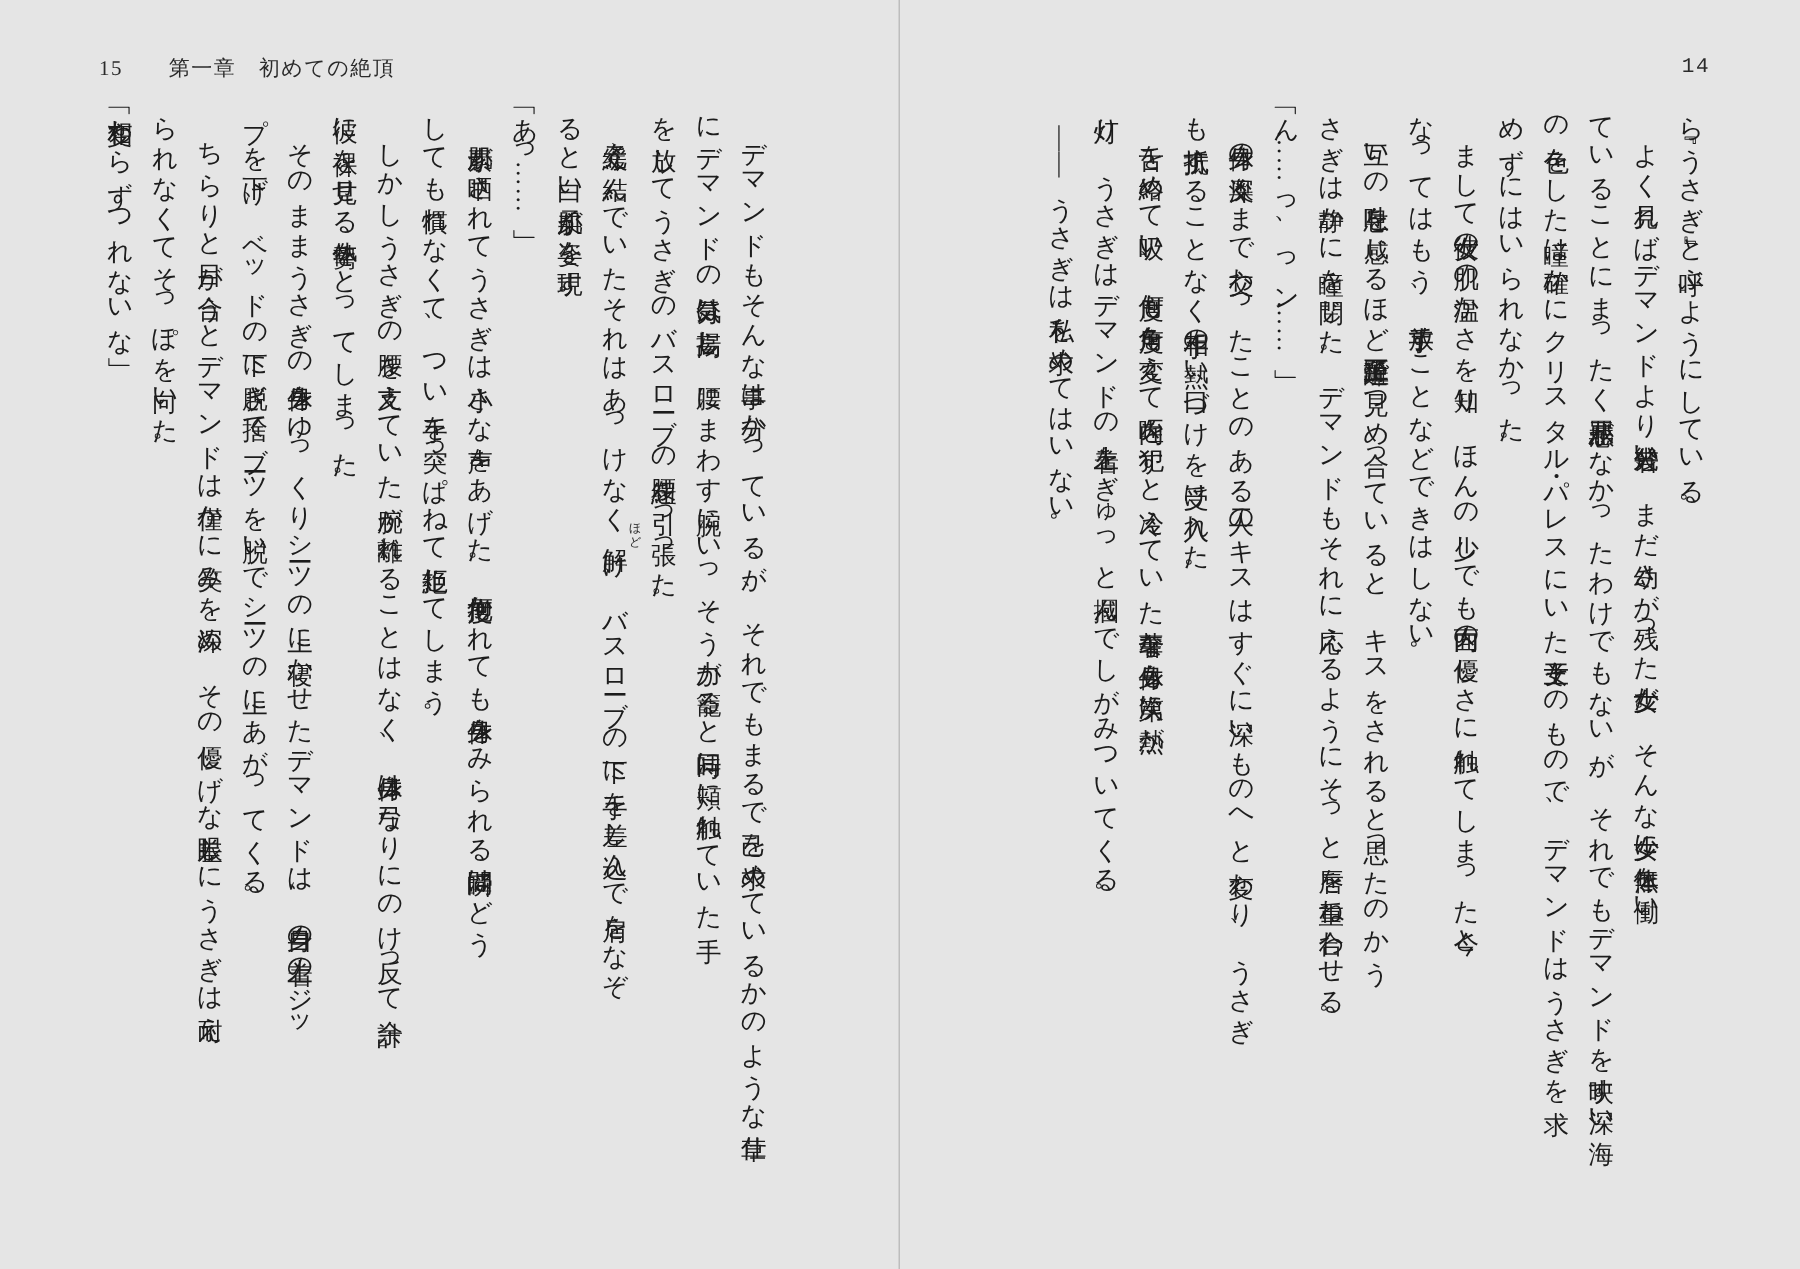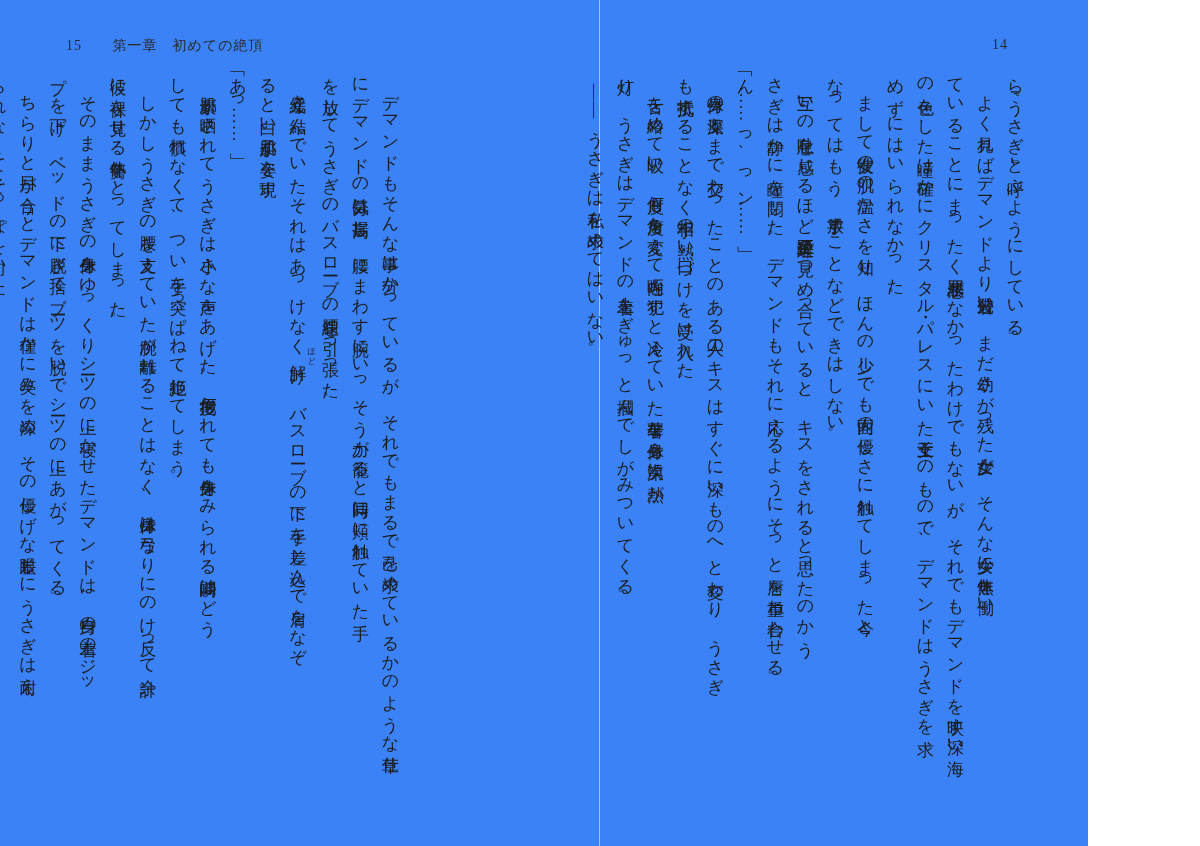--- a/index.html
+++ b/index.html
@@ -4,39 +4,39 @@
 <style>
   html, body {
     margin: 0; padding: 0;
     width: 1200px; height: 846px;
     background: #ffffff;
     font-family: "Liberation Serif", "DejaVu Serif", serif;
     overflow: hidden;
   }
   .spread {
     position: relative;
-    width: 1088px; height: 846px;
-    background: #3b82f6;
+    width: 1200px; height: 846px;
+    background: #e5e5e5;
   }
   .gutter {
     position: absolute;
     left: 599px; top: 0;
     width: 1px; height: 846px;
     background: #bdbdbd;
   }
   .running-head {
     position: absolute;
     top: 37px;
     font-size: 14px;
     color: #2a2a2a;
     letter-spacing: 1px;
     white-space: nowrap;
   }
   .rh-left { left: 66px; }
-  .rh-right { right: 80px; }
+  .rh-right { right: 60px; font-family: Liberation Mono, monospace; }
   .chapter-title { margin-left: 26px; }
   .text-block {
     position: absolute;
     top: 66px;
     width: 452px;
     height: 748px;
     writing-mode: vertical-rl;
     text-orientation: mixed;
     font-size: 17px;
     line-height: 30px;

